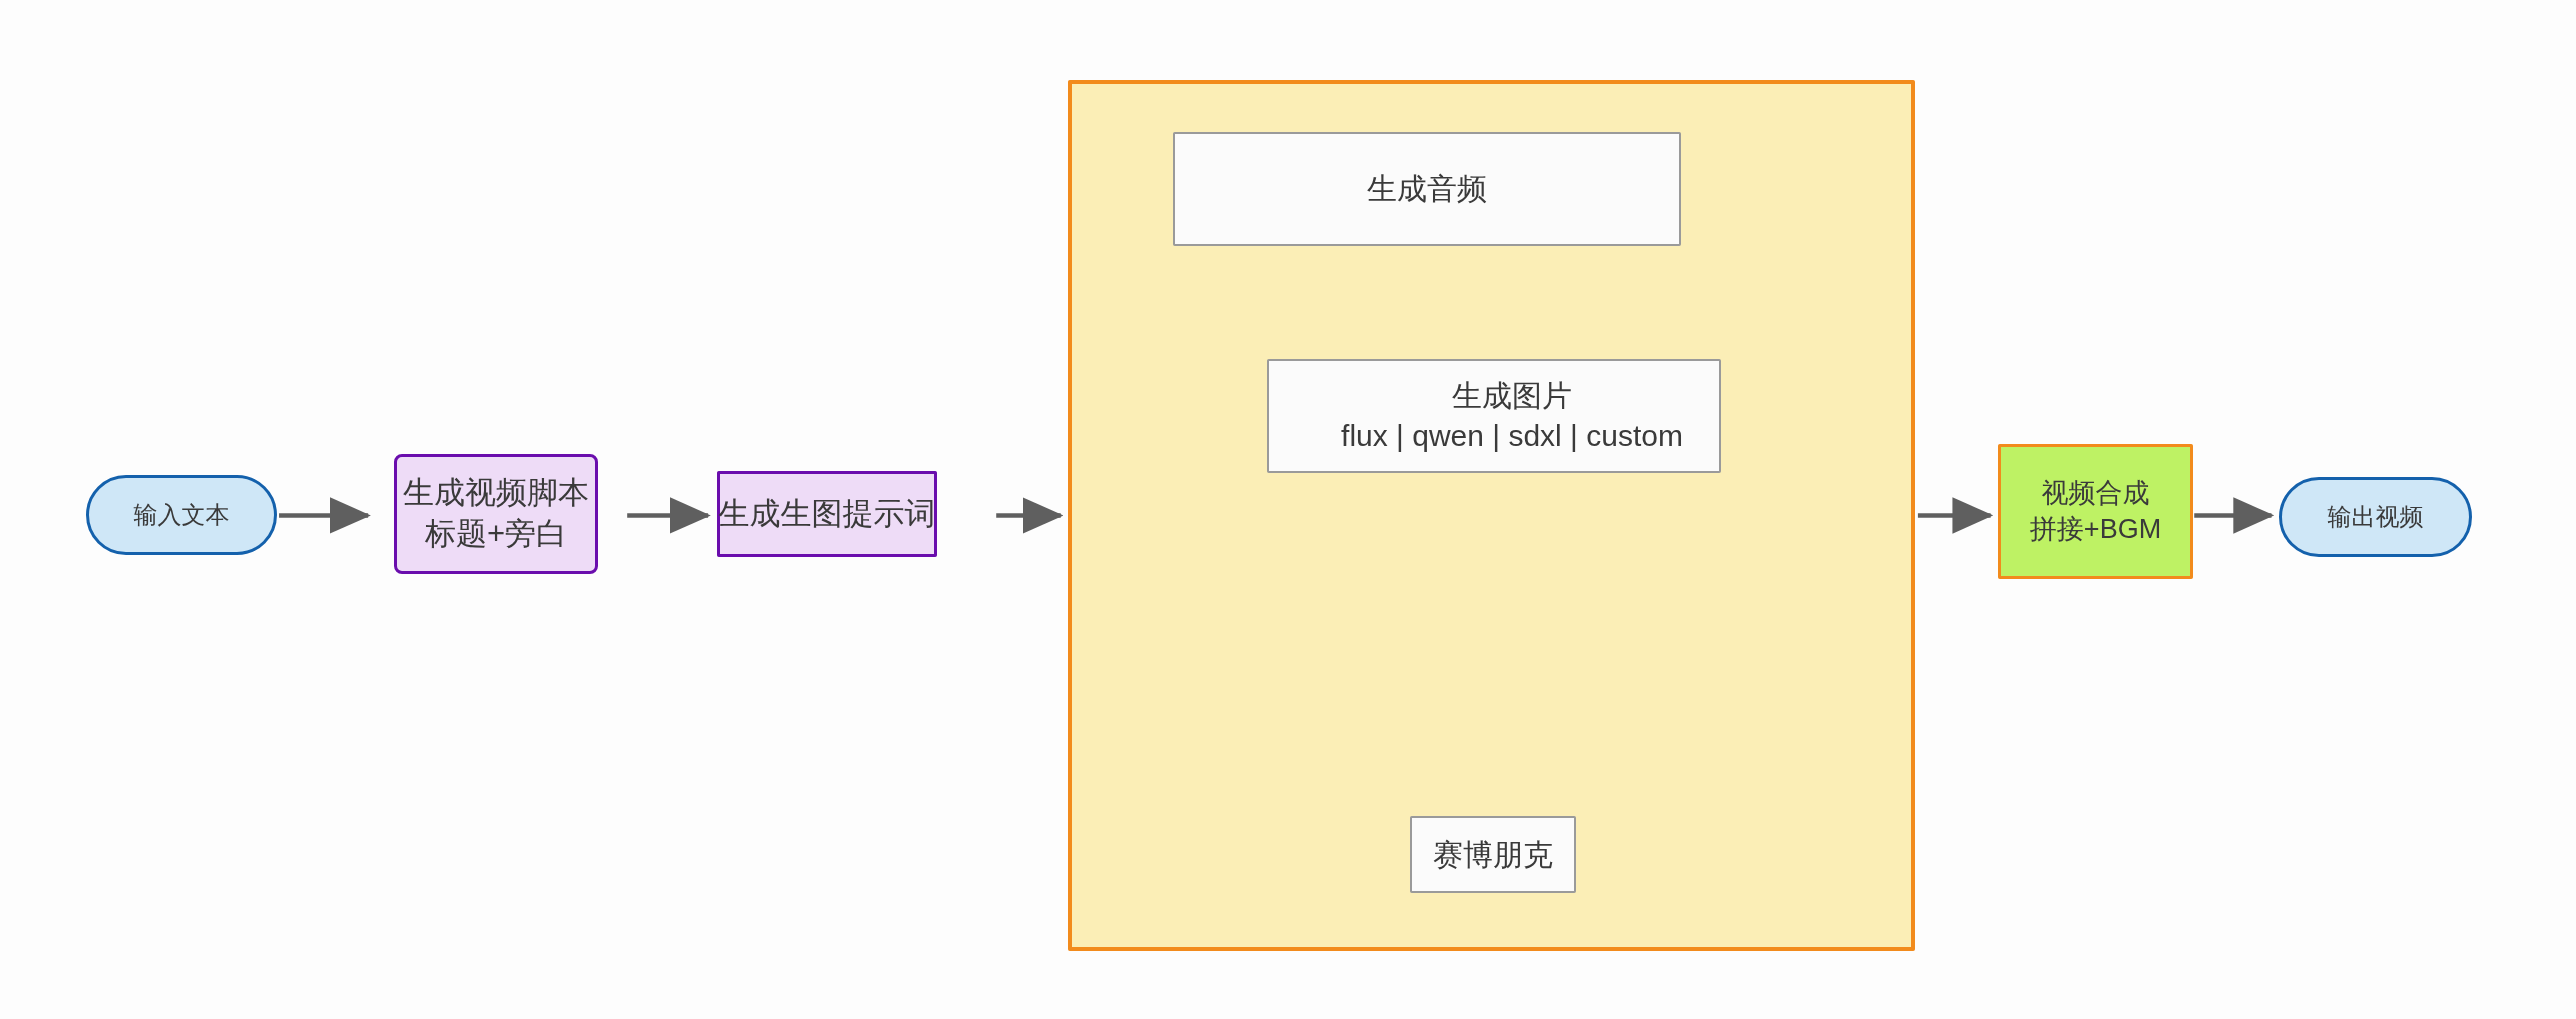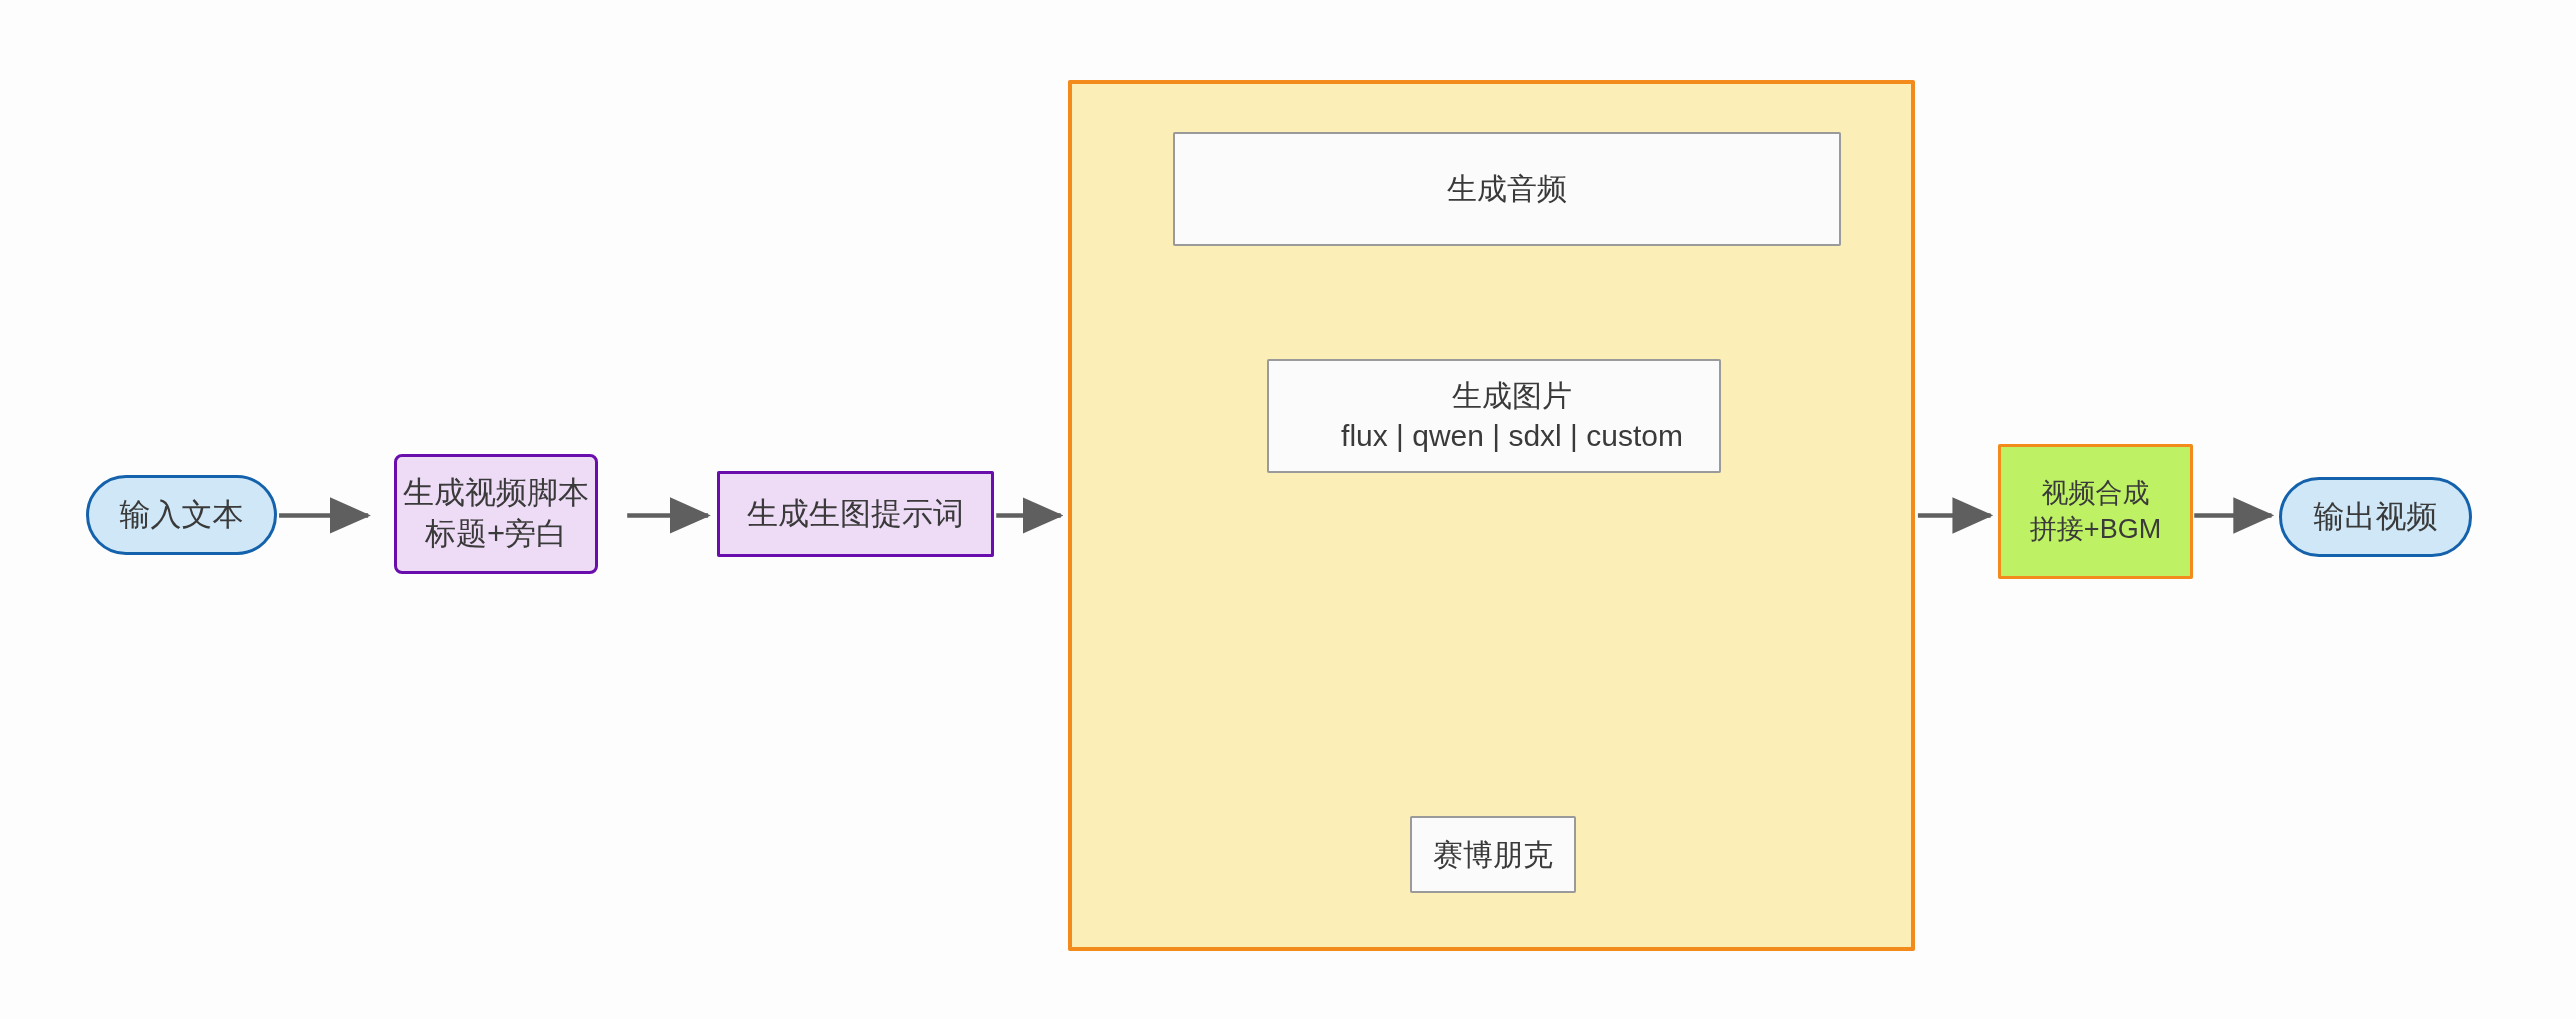--- a/index.html
+++ b/index.html
@@ -40,21 +40,21 @@
   .node .line {
     display: block;
     white-space: nowrap;
   }
 
   
   .n-stadium {
     border: 3.6px solid #1461ac;
     background: #cfe7f7;
     border-radius: 908px;
-    font-size: 31px;
+    font-size: 24px;
     align-items: center;
   }
   .n-purple {
     border: 3.6px solid #6a0dad;
     background: #eedcf7;
     border-radius: 1.8px;
     font-size: 31px;
   }
   .n-orange {
     border: 3.6px solid #f28b1c;
@@ -81,23 +81,23 @@
     height: 871px;
     box-sizing: border-box;
     border: 4.5px solid #f28b1c;
     background: #fbeeb6;
     border-radius: 1.8px;
   }
 
   
   #node-input-text      { left: 86px;  top: 475px; width: 191px; height: 80px; }
   #node-gen-script      { left: 394px; top: 454px; width: 204px; height: 120px; border-radius: 8px; }
-  #node-gen-prompt      { left: 717px; top: 471px; width: 277px; height: 86px; align-items: center; }
+  #node-gen-prompt      { left: 717px; top: 471px; width: 220px; height: 86px; align-items: center; }
 
-  #node-gen-audio       { left: 1173px; top: 132px; width: 668px; height: 114px; }
+  #node-gen-audio       { left: 1173px; top: 132px; width: 508px; height: 114px; }
   #node-gen-image       { left: 1267px; top: 359px; width: 454px; height: 114px; padding-left: 36px; }
   #node-compose-frame   { left: 1168px; top: 582px; width: 653px; height: 122px; }
   #node-render-clip     { left: 1410px; top: 816px; width: 166px; height: 77px; }
 
   #node-video-compose   { left: 1998px; top: 444px; width: 195px; height: 135px; }
   #node-output-video    { left: 2279px; top: 477px; width: 193px; height: 80px; }
 </style>
 </head>
 <body>
 

